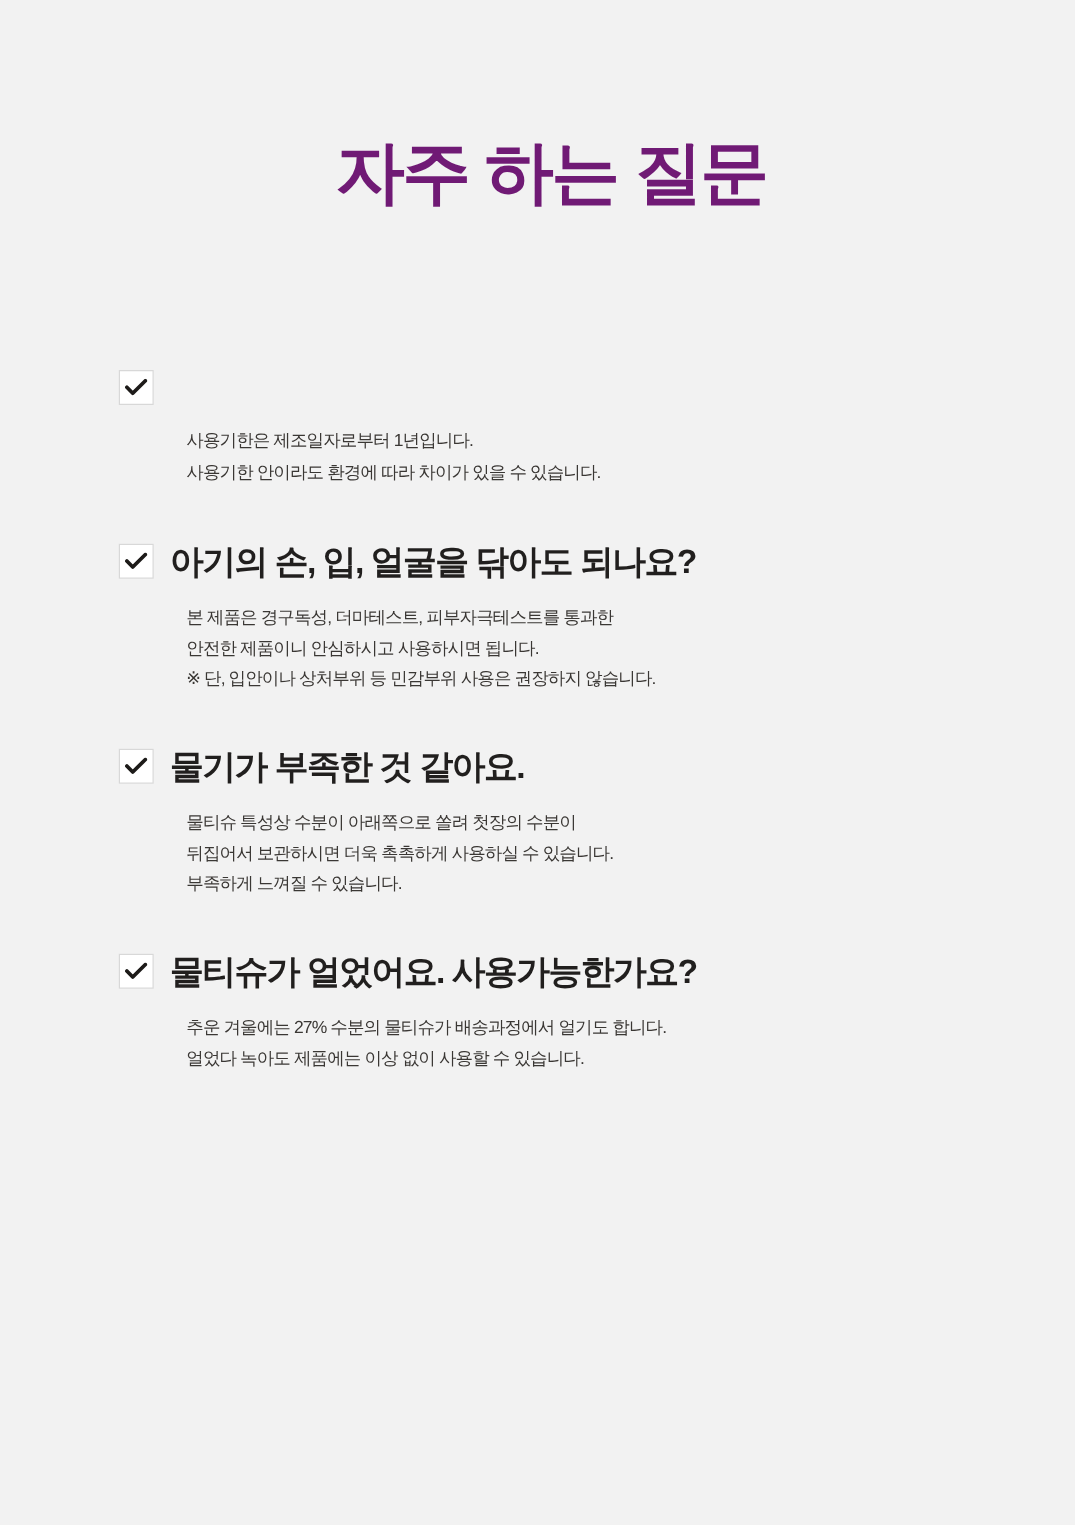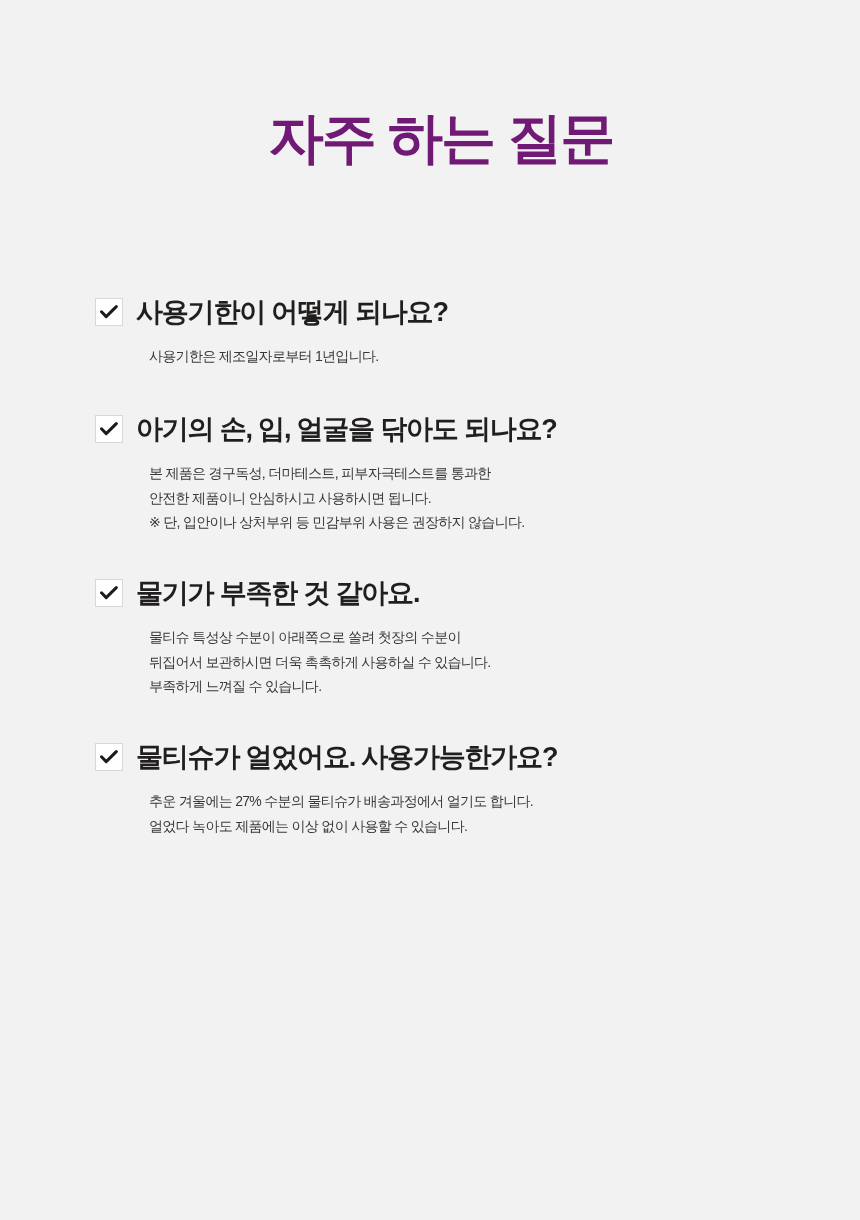--- a/index.html
+++ b/index.html
@@ -91,24 +91,24 @@
 
   <div class="faq-list">
 
     <div class="faq-item item-1">
       <div class="faq-head">
         <span class="check-icon">
           <svg width="18" height="14" viewBox="0 0 18 14" aria-hidden="true">
             <path d="M1.5 6.8 L6.2 11.6 L16.3 1.6" fill="none" stroke="#1d1b19" stroke-width="3" stroke-linecap="round" stroke-linejoin="round"></path>
           </svg>
         </span>
-        <span class="faq-q">사용기한이 어떻게 되나요?</span>
       </div>
       <div class="faq-answer">
         <div>사용기한은 제조일자로부터 1년입니다.</div>
+        <div>사용기한 안이라도 환경에 따라 차이가 있을 수 있습니다.</div>
       </div>
     </div>
 
     <div class="faq-item item-2">
       <div class="faq-head">
         <span class="check-icon">
           <svg width="18" height="14" viewBox="0 0 18 14" aria-hidden="true">
             <path d="M1.5 6.8 L6.2 11.6 L16.3 1.6" fill="none" stroke="#1d1b19" stroke-width="3" stroke-linecap="round" stroke-linejoin="round"></path>
           </svg>
         </span>

